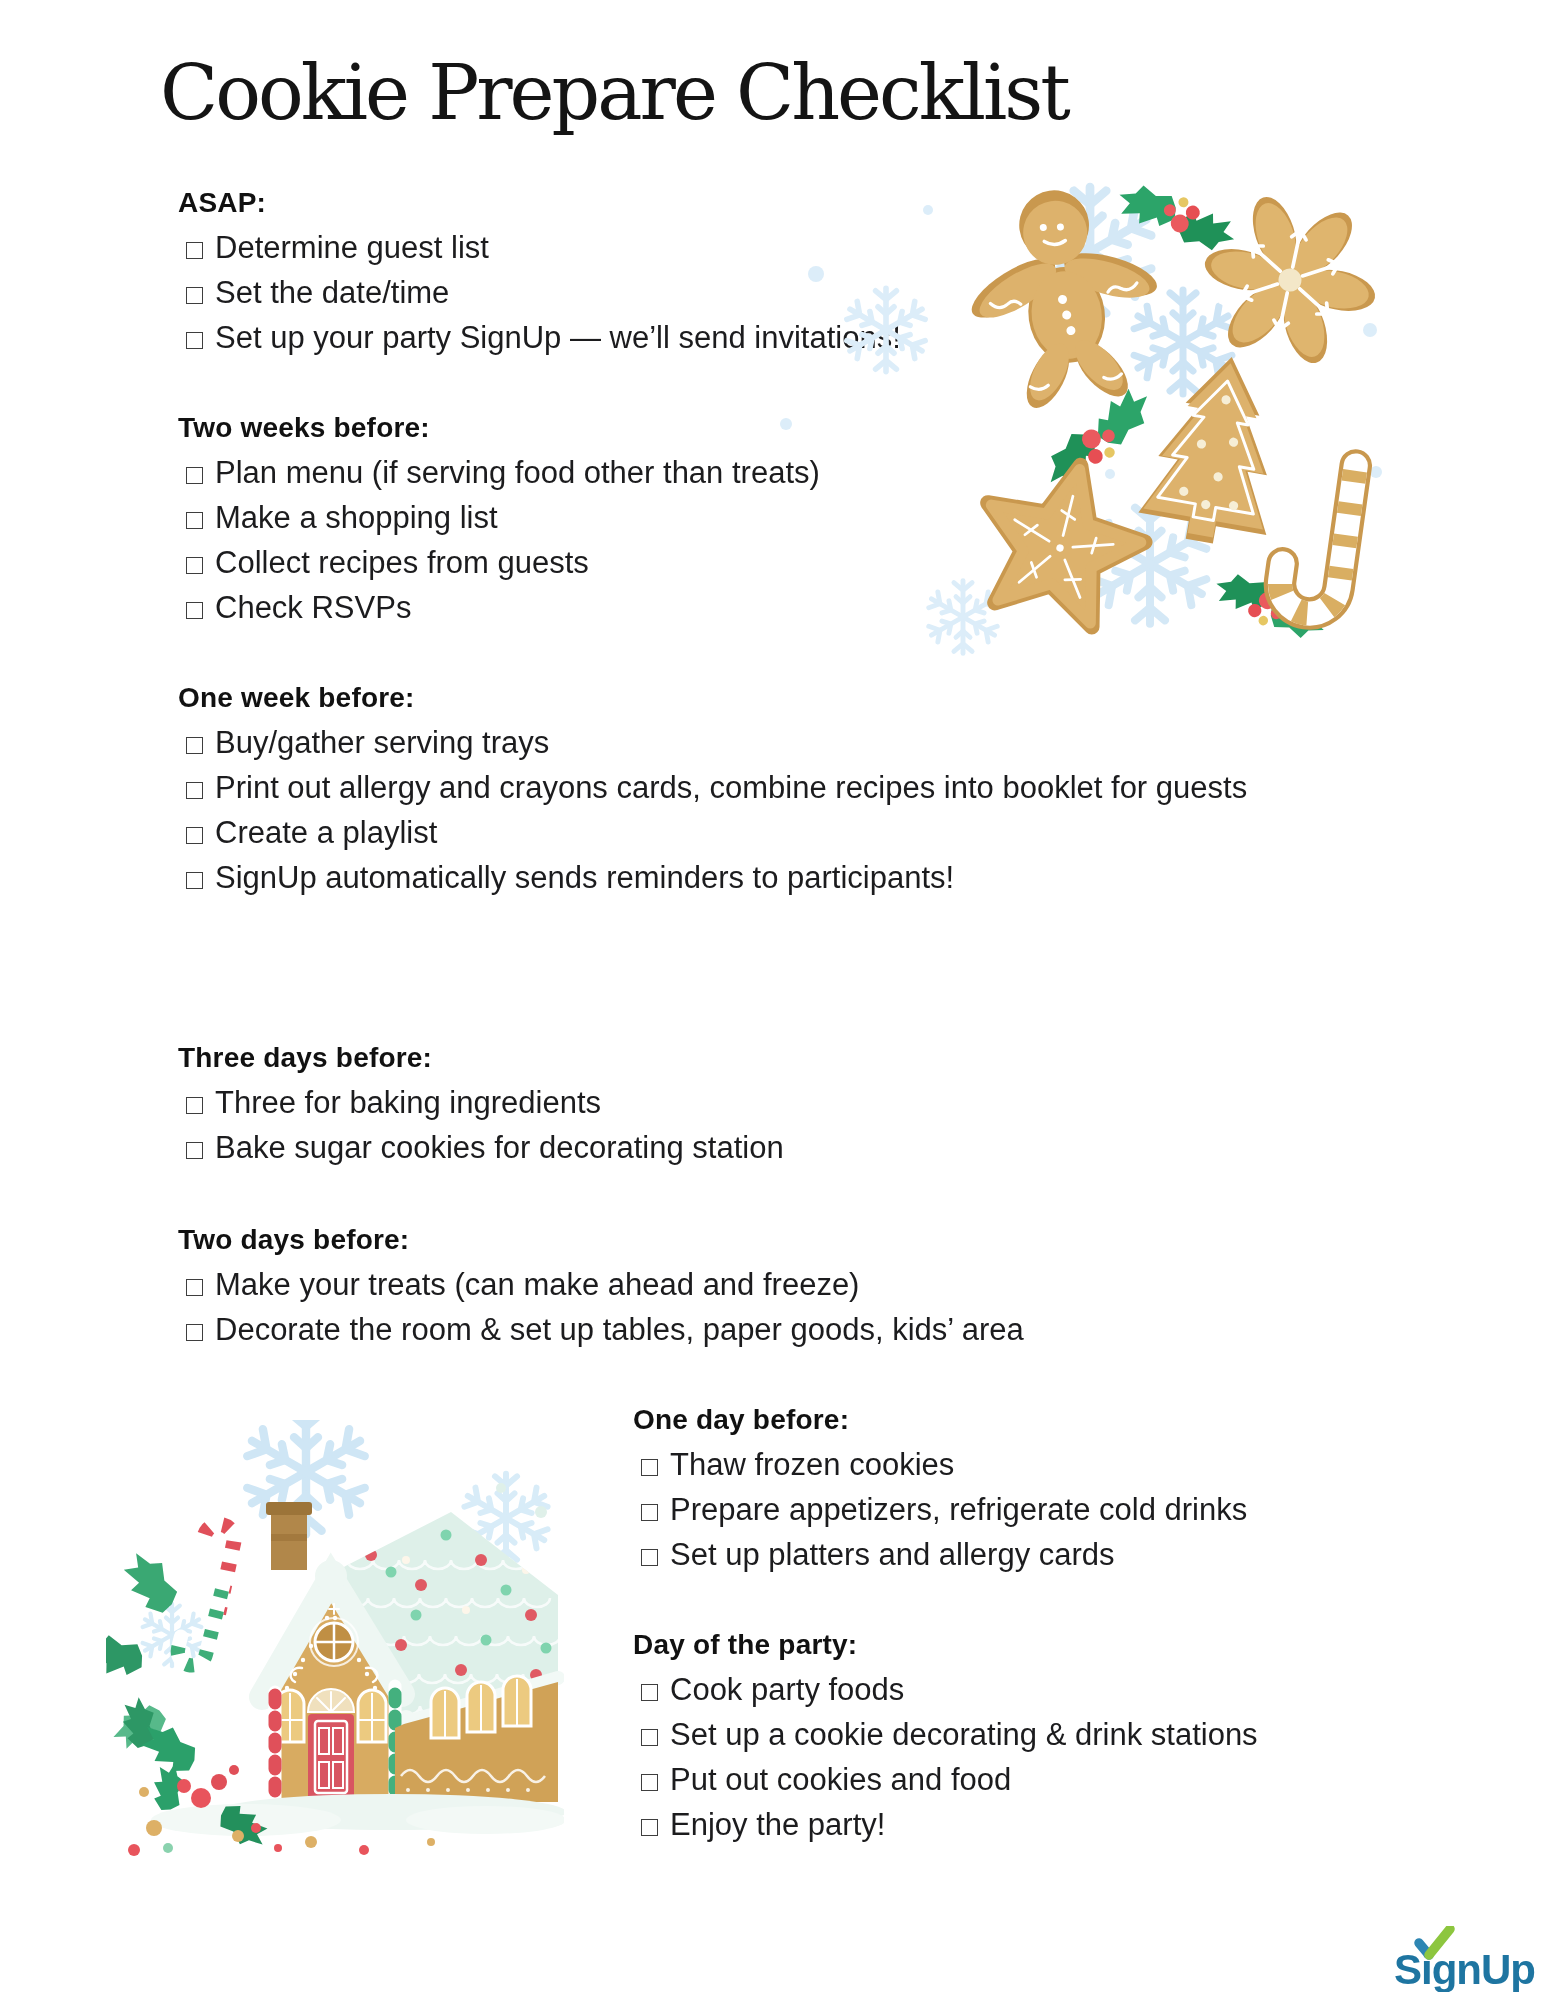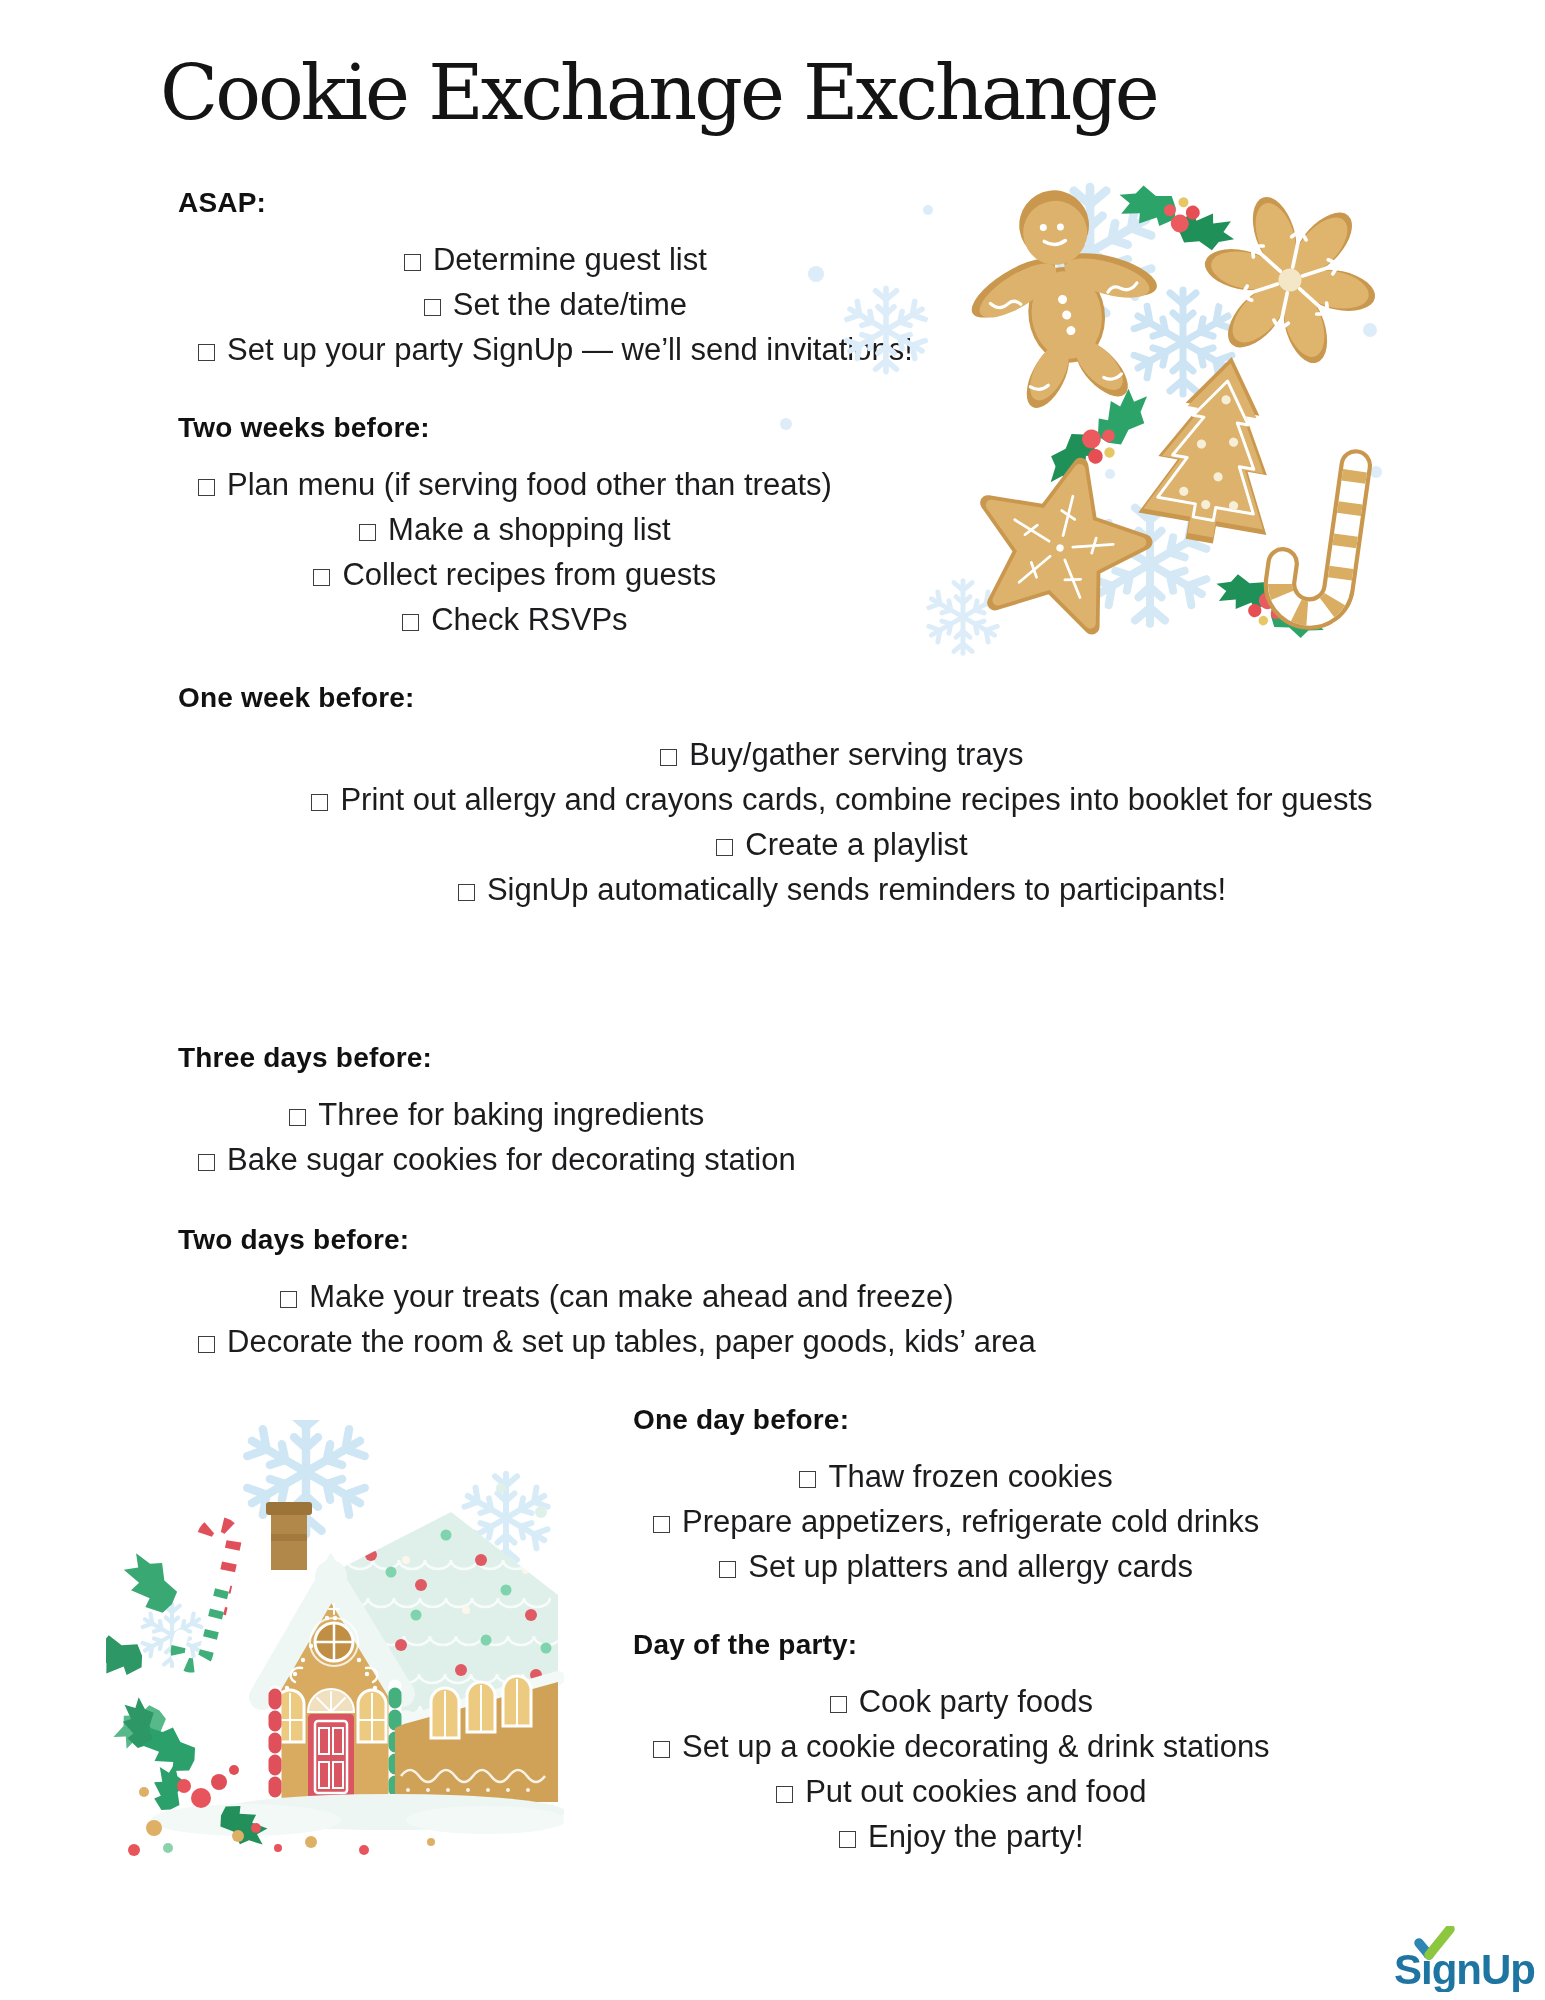--- a/index.html
+++ b/index.html
@@ -3,21 +3,21 @@
 <meta charset="utf-8">
 <style>
   html,body{margin:0;padding:0;background:#fff;}
   body{width:1545px;height:2000px;position:relative;overflow:hidden;
        font-family:"Liberation Sans",sans-serif;color:#1c1c1e;}
   .page{position:absolute;inset:0;background:#fff;}
   .title{position:absolute;left:160px;top:48px;font-family:"DejaVu Serif",serif;
          font-size:76px;letter-spacing:-3px;color:#141414;white-space:nowrap;}
   .sec{position:absolute;left:178px;font-size:31px;line-height:45px;}
   .sec h2{margin:0;font-size:28px;line-height:45px;font-weight:700;color:#111;letter-spacing:.2px;}
-  .sec ul{margin:12px;padding:0;list-style:none;text-align:center;}
+  .sec ul{margin:0;padding:0;list-style:none;}
   .sec li{white-space:nowrap;}
   .sec li.wrap{white-space:normal;}
   .sec li .lbl{white-space:inherit;}
   .sec li.wrap .lbl{white-space:pre-line;}
   .cb{display:inline-block;width:17px;height:17px;border:1.5px solid #3e3e3e;
       box-sizing:border-box;margin:0 12px 0 8px;vertical-align:baseline;
       transform:translateY(1px);background:#fff;}
   #sec-asap{top:180px;}
   #sec-two-weeks{top:405px;}
   #sec-one-week{top:675px;width:1320px;}
@@ -28,21 +28,21 @@
   .illus{position:absolute;pointer-events:none;}
   #cookies{left:758px;top:162px;}
   #house{left:106px;top:1420px;}
   .logo{position:absolute;left:1394px;top:1926px;}
 </style>
 </head>
 <body>
 
 <div class="page">
 
-  <div class="title">Cookie Exchange Exchange</div>
+  <div class="title">Cookie Prepare Checklist</div>
 
   <div class="sec" id="sec-asap">
     <h2>ASAP:</h2>
     <ul>
       <li><span class="cb"></span><span class="lbl">Determine guest list</span></li>
       <li><span class="cb"></span><span class="lbl">Set the date/time</span></li>
       <li><span class="cb"></span><span class="lbl">Set up your party SignUp — we’ll send invitations!</span></li>
     </ul>
   </div>
 

